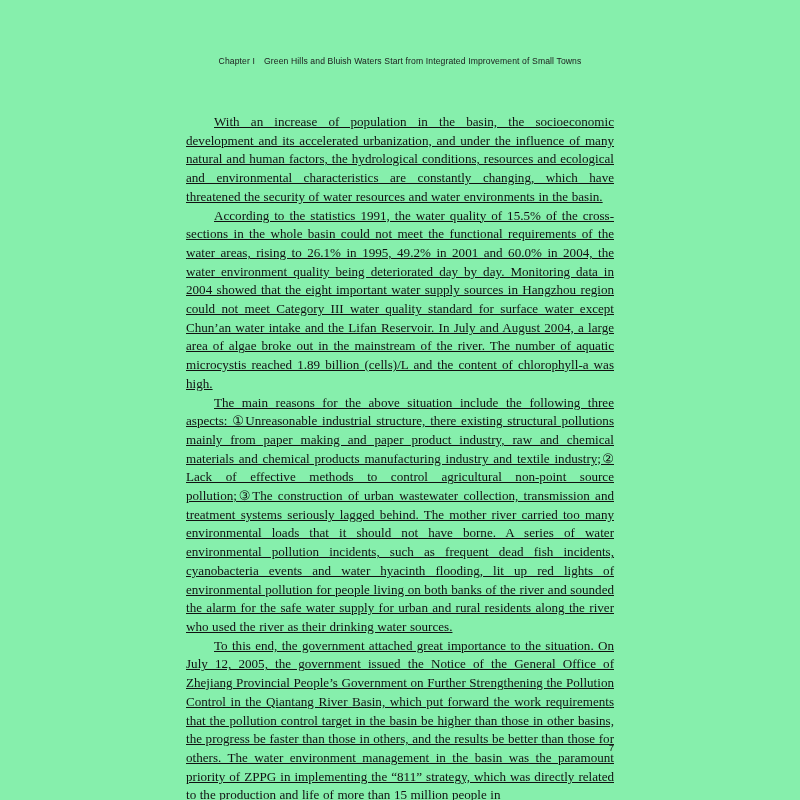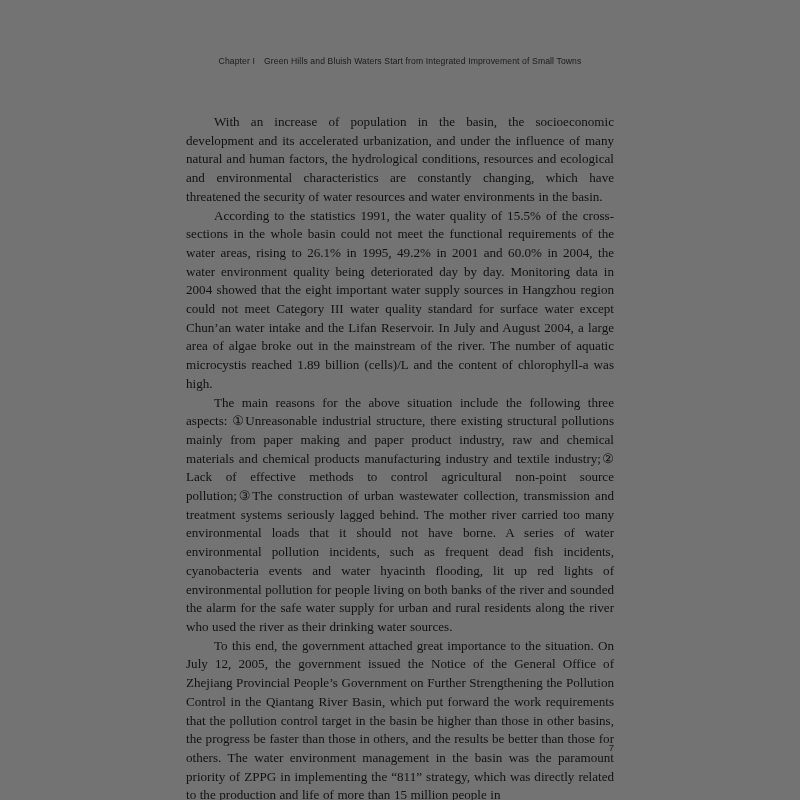--- a/index.html
+++ b/index.html
@@ -11,21 +11,21 @@
     height: 800px;
     background: #ffffff;
     font-family: "Liberation Serif", "DejaVu Serif", serif;
     color: #111111;
     overflow: hidden;
   }
   .page {
     position: relative;
     width: 800px;
     height: 800px;
-    background: #737373;
+    background: #86efac;
   }
   .running-head {
     position: absolute;
     top: 56px;
     left: 0;
     width: 800px;
     text-align: center;
     font-family: "Liberation Sans", "DejaVu Sans", sans-serif;
     font-size: 8.6px;
     letter-spacing: 0.12px;
@@ -45,20 +45,21 @@
     margin: 0;
     text-indent: 28px;
     font-size: 13.1px;
     line-height: 18.7px;
     text-align: justify;
     text-justify: inter-word;
     color: #111111;
     -webkit-hyphens: none;
     hyphens: none;
     word-spacing: 0.02em;
+    text-decoration: underline;
   }
   .folio {
     position: absolute;
     top: 742px;
     left: 186px;
     width: 428px;
     text-align: right;
     font-family: "Liberation Sans", "DejaVu Sans", sans-serif;
     font-size: 9.5px;
     color: #1b1b1b;

